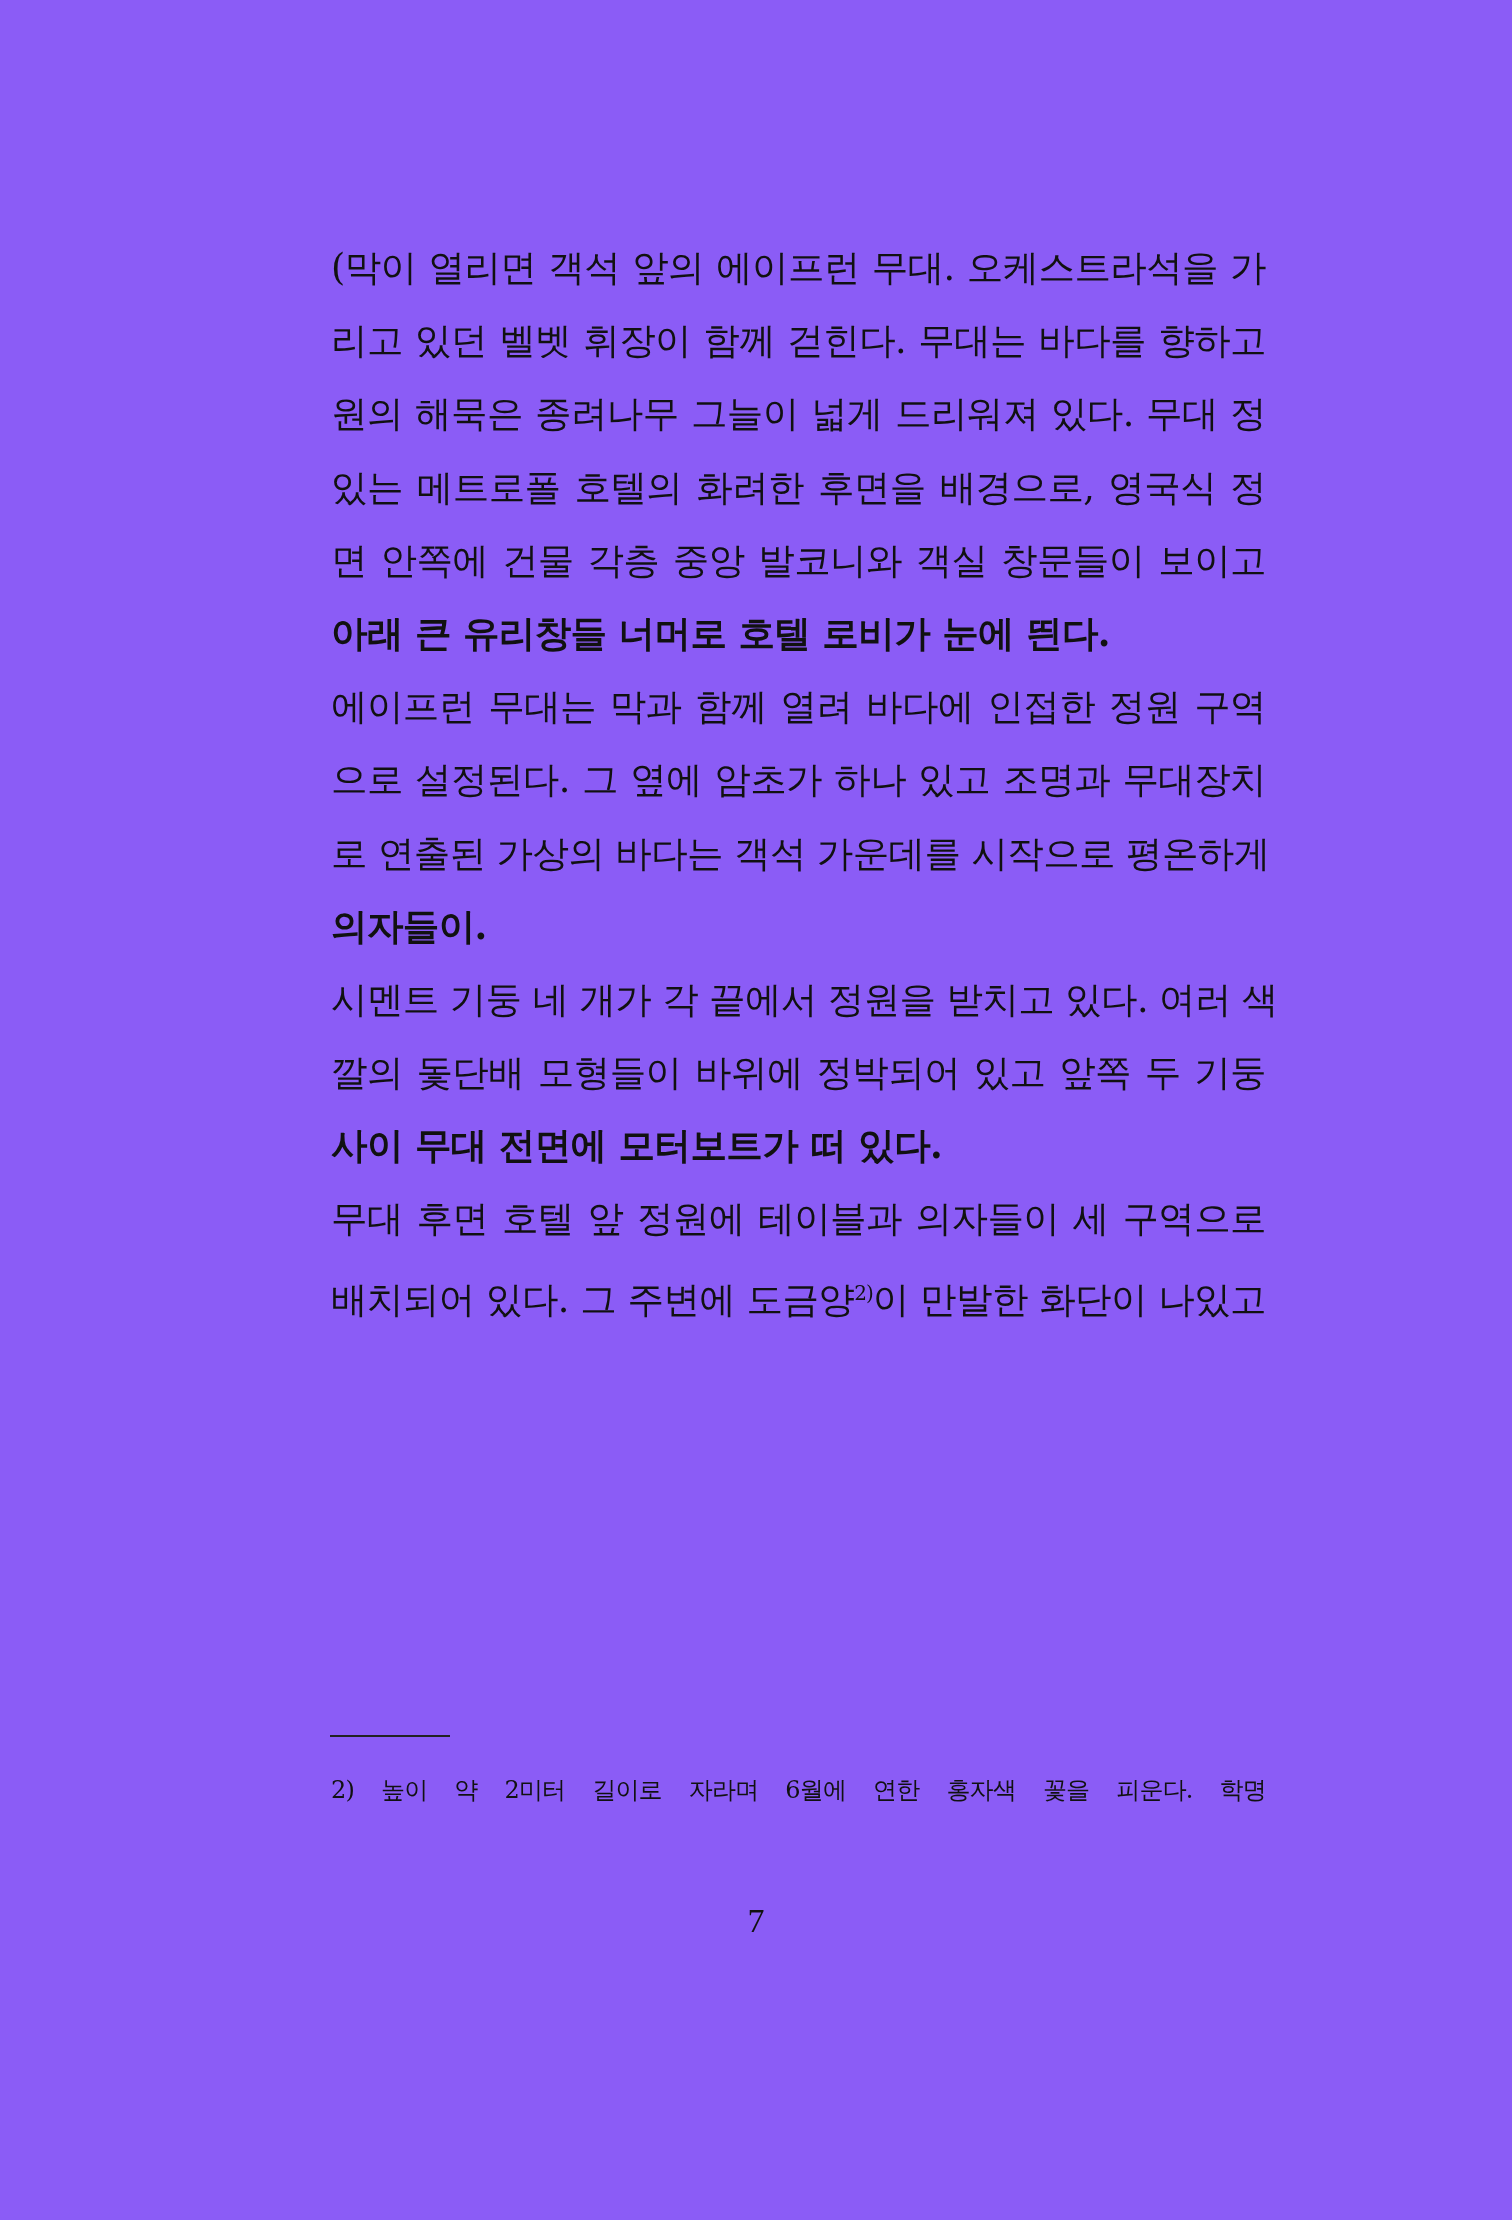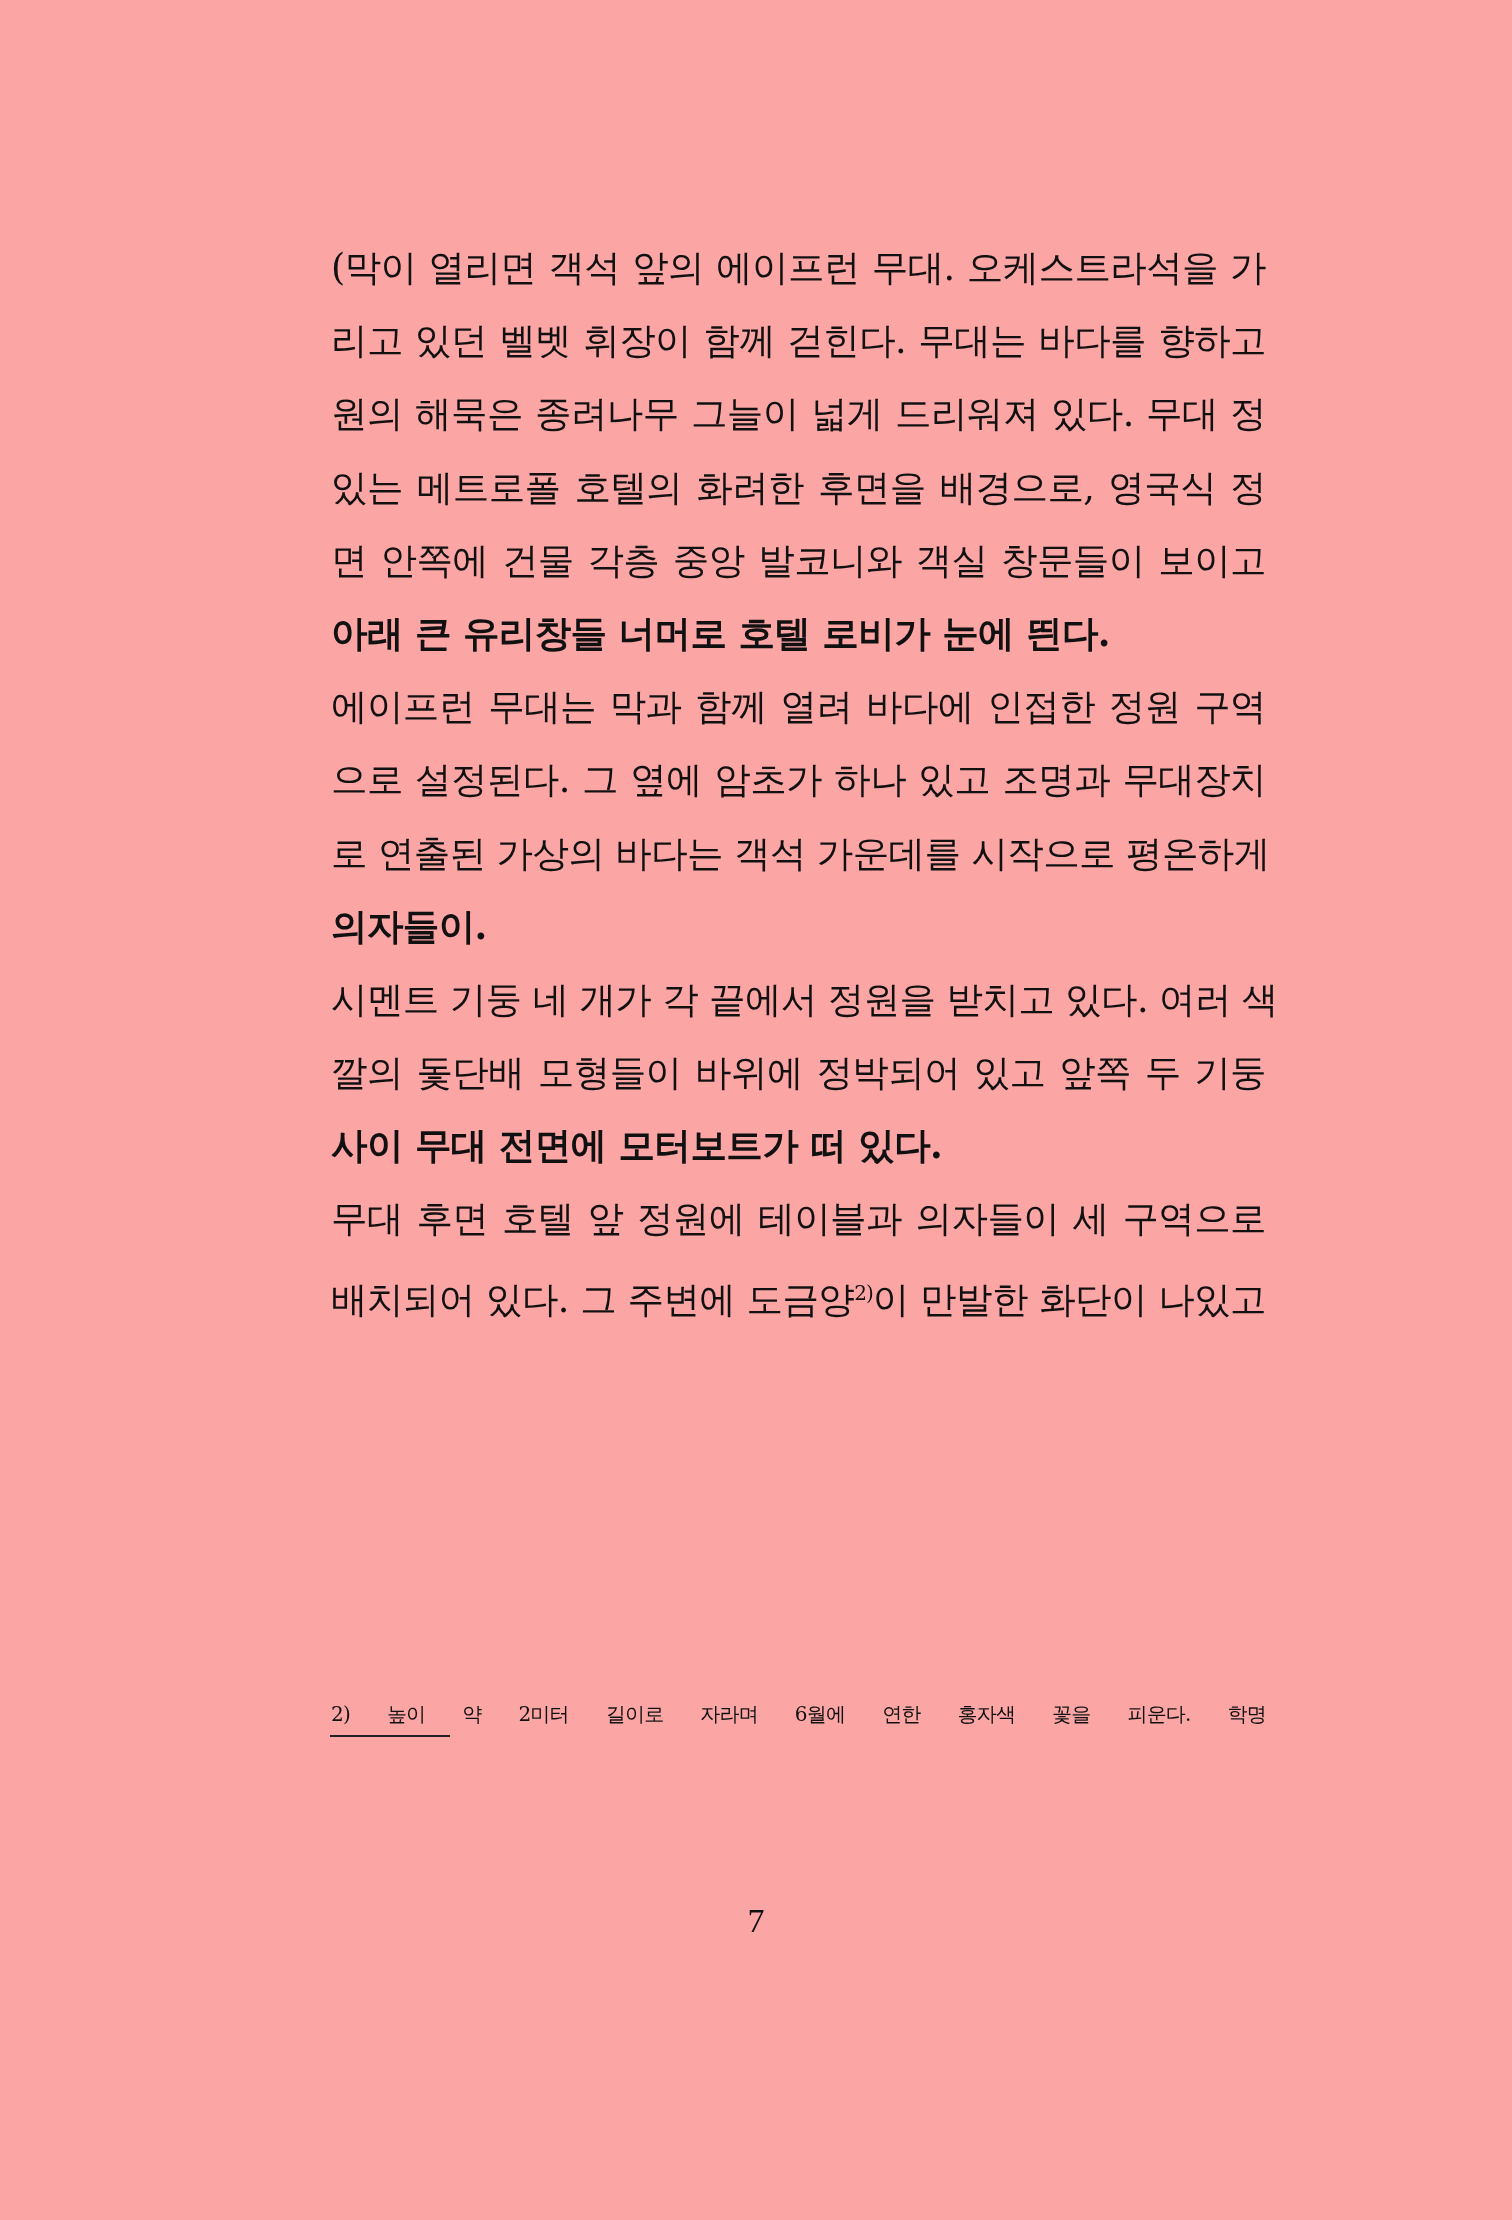--- a/index.html
+++ b/index.html
@@ -12,21 +12,21 @@
       height: 2220px;
       position: relative;
       overflow: hidden;
       font-family: "DejaVu Serif", "Liberation Serif", serif;
       color: #111111;
     }
     .page {
       position: absolute;
       left: 0; top: 0;
       width: 1512px; height: 2220px;
-      background: #fca5a5;
+      background: #8b5cf6;
     }
     .body-text {
       position: absolute;
       left: 331px;
       top: 238px;
       width: 935px;
     }
     .line {
       display: block;
       height: 73.2px;
@@ -50,23 +50,23 @@
       position: absolute;
       left: 330px;
       top: 1735px;
       width: 120px;
       height: 0;
       border-top: 2px solid #222222;
     }
     .footnote {
       position: absolute;
       left: 331px;
-      top: 1692px;
+      top: 1768px;
       width: 935px;
-      font-size: 20px;
+      font-size: 24px;
       line-height: 44px;
       white-space: nowrap;
       letter-spacing: -0.8px;
       text-align: justify;
       text-align-last: justify;
     }
     .page-number {
       position: absolute;
       left: 0;
       width: 1512px;

